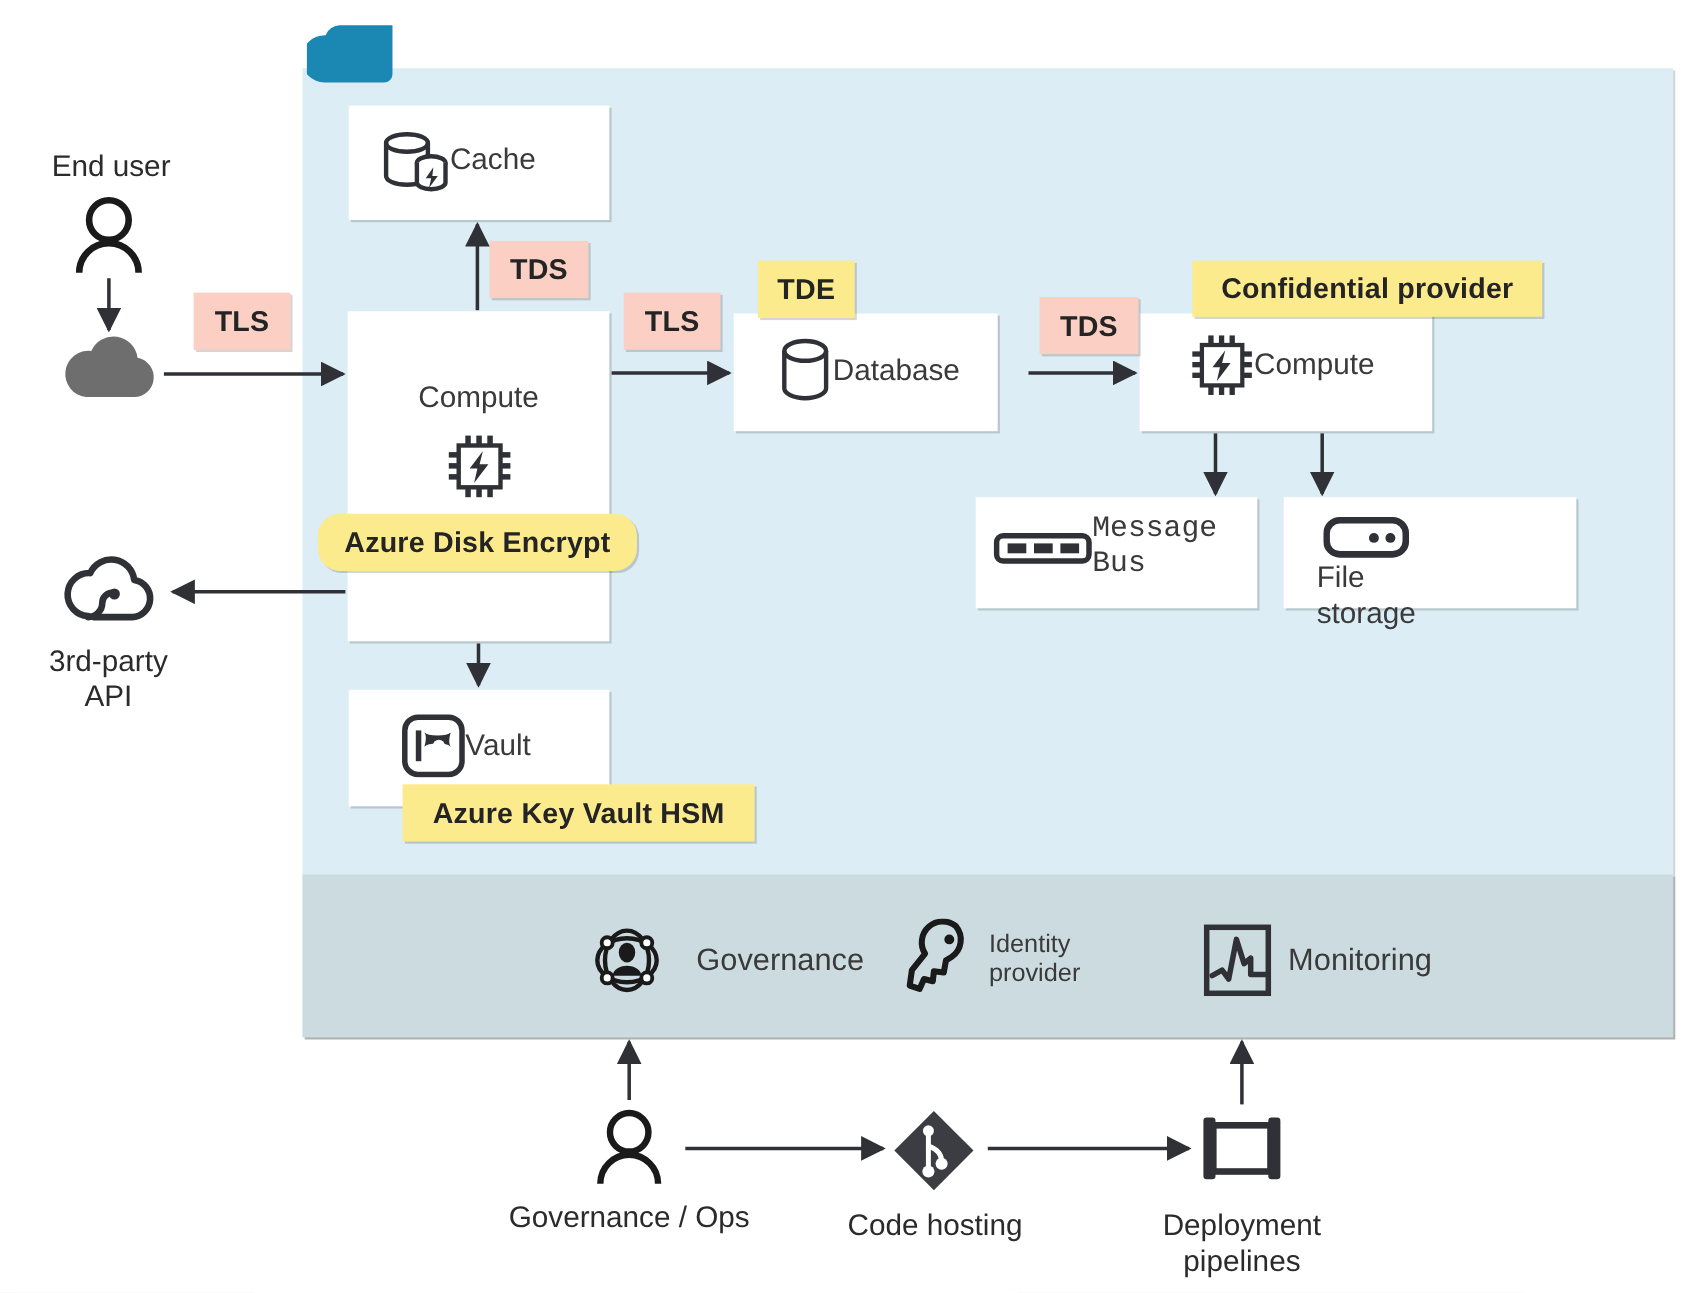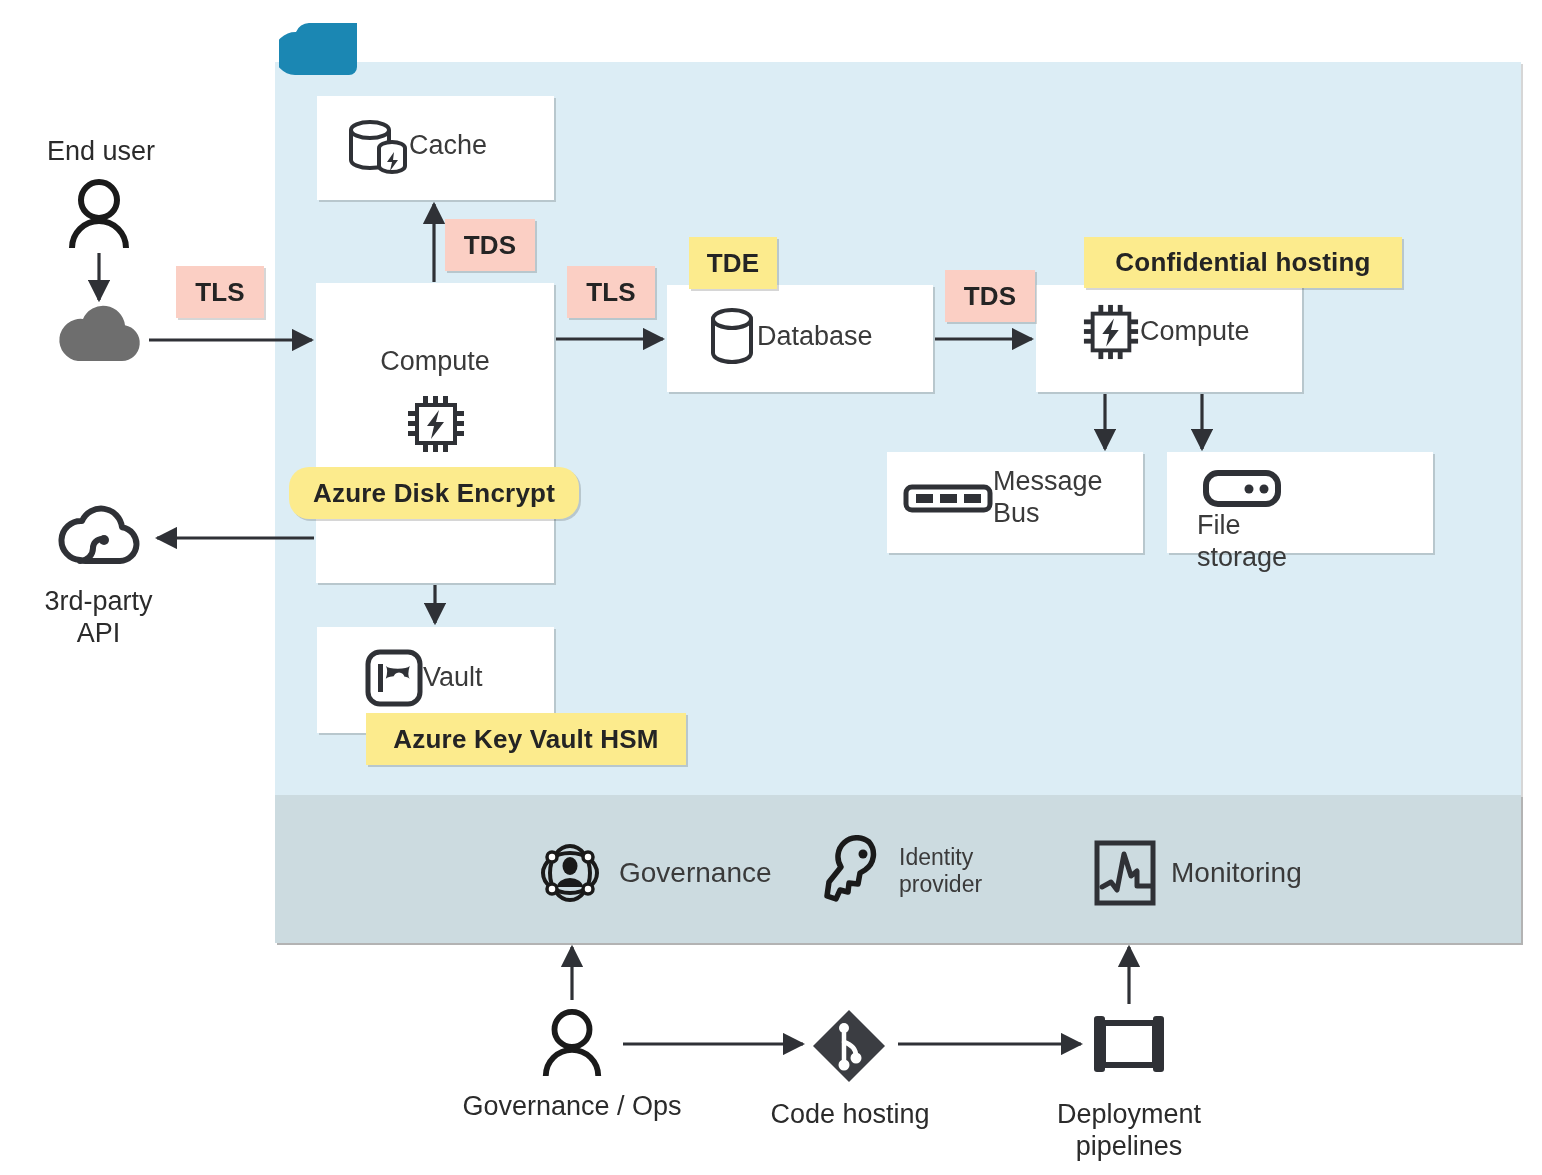--- a/index.html
+++ b/index.html
@@ -139,21 +139,21 @@
             <rect x="2" y="38" width="8" height="5"></rect>
           <rect x="50" y="18" width="8" height="5"></rect>
             <rect x="50" y="28" width="8" height="5"></rect>
             <rect x="50" y="38" width="8" height="5"></rect>
         </g>
         <path d="M33 17 l-12 16 h7 l-3 13 l13 -17 h-8 Z" fill="#2f3136"></path>
       </svg>
     </span>
   </div>
 
-  <div class="node" style="left:651px;top:285px;width:266px;height:107px;padding-left:32px;">
+  <div class="node" style="left:651px;top:285px;width:240px;height:107px;padding-left:32px;">
     <div class="node-inner" style="left:40px;top:20px;">
       <span>
         <svg class="icon" width="50" height="64" viewBox="0 0 50 64" aria-hidden="true">
           <g fill="none" stroke="#2f3136" stroke-width="4">
             <ellipse cx="25" cy="14" rx="19" ry="9"></ellipse>
             <path d="M6 14 V48 a19 9 0 0 0 38 0 V14"></path>
           </g>
         </svg>
       </span>
       <span class="node-label">Database</span>
@@ -180,21 +180,21 @@
               <rect x="50" y="38" width="8" height="5"></rect>
           </g>
           <path d="M33 17 l-12 16 h7 l-3 13 l13 -17 h-8 Z" fill="#2f3136"></path>
         </svg>
       </span>
       <span class="node-label">Compute</span>
     </div>
   </div>
 
   <div class="node" style="left:871px;top:452px;width:256px;height:101px;">
-    <div class="node-inner" style="left:16px;top:14px;">
+    <div class="node-inner" style="left:16px;top:14px;font-family:Liberation Mono, monospace;">
       <span>
         <svg class="icon" width="90" height="44" viewBox="0 0 90 44" aria-hidden="true">
           <rect x="3" y="11" width="84" height="23" rx="6" fill="none" stroke="#2f3136" stroke-width="5"></rect>
           <g fill="#2f3136">
             <rect x="13" y="18" width="17" height="9"></rect>
             <rect x="37" y="18" width="17" height="9"></rect>
             <rect x="61" y="18" width="17" height="9"></rect>
           </g>
         </svg>
       </span>
@@ -234,28 +234,28 @@
   <div class="badge pink" style="left:160px;top:266px;width:88px;height:52px;">TLS</div>
 
   <div class="badge pink" style="left:429px;top:219px;width:90px;height:52px;">TDS</div>
 
   <div class="badge pink" style="left:551px;top:266px;width:88px;height:52px;">TLS</div>
 
   <div class="badge yellow" style="left:673px;top:237px;width:88px;height:52px;">TDE</div>
 
   <div class="badge pink" style="left:929px;top:270px;width:90px;height:52px;">TDS</div>
 
-  <div class="badge yellow" style="left:1068px;top:237px;width:318px;height:51px;">Confidential hosting</div>
+  <div class="badge yellow" style="left:1068px;top:237px;width:318px;height:51px;">Confidential provider</div>
 
   <div class="badge yellow" style="left:273px;top:467px;width:290px;height:52px;border-radius:20px;">Azure Disk Encrypt</div>
 
   <div class="badge yellow" style="left:350px;top:713px;width:320px;height:52px;">Azure Key Vault HSM</div>
 
 
-  <div style="position:absolute;left:521px;top:840px;display:flex;align-items:center;gap:16px;justify-content:flex-end;">
+  <div style="position:absolute;left:521px;top:840px;display:flex;align-items:center;gap:30px;justify-content:flex-end;">
     <span>
       <svg class="icon" width="66" height="66" viewBox="0 0 66 66" aria-hidden="true">
         <ellipse cx="33" cy="33" rx="20" ry="27" fill="none" stroke="#1a1a1a" stroke-width="4"></ellipse>
         <ellipse cx="33" cy="33" rx="27" ry="20" fill="none" stroke="#1a1a1a" stroke-width="4"></ellipse>
         <ellipse cx="33" cy="26" rx="7.5" ry="9" fill="#1a1a1a"></ellipse>
         <path d="M20 47 a13 9 0 0 1 26 0 Z" fill="#1a1a1a"></path>
         <g fill="#fff" stroke="#1a1a1a" stroke-width="3.5">
           <circle cx="15" cy="17" r="5"></circle>
             <circle cx="51" cy="17" r="5"></circle>
           <circle cx="15" cy="49" r="5"></circle>

